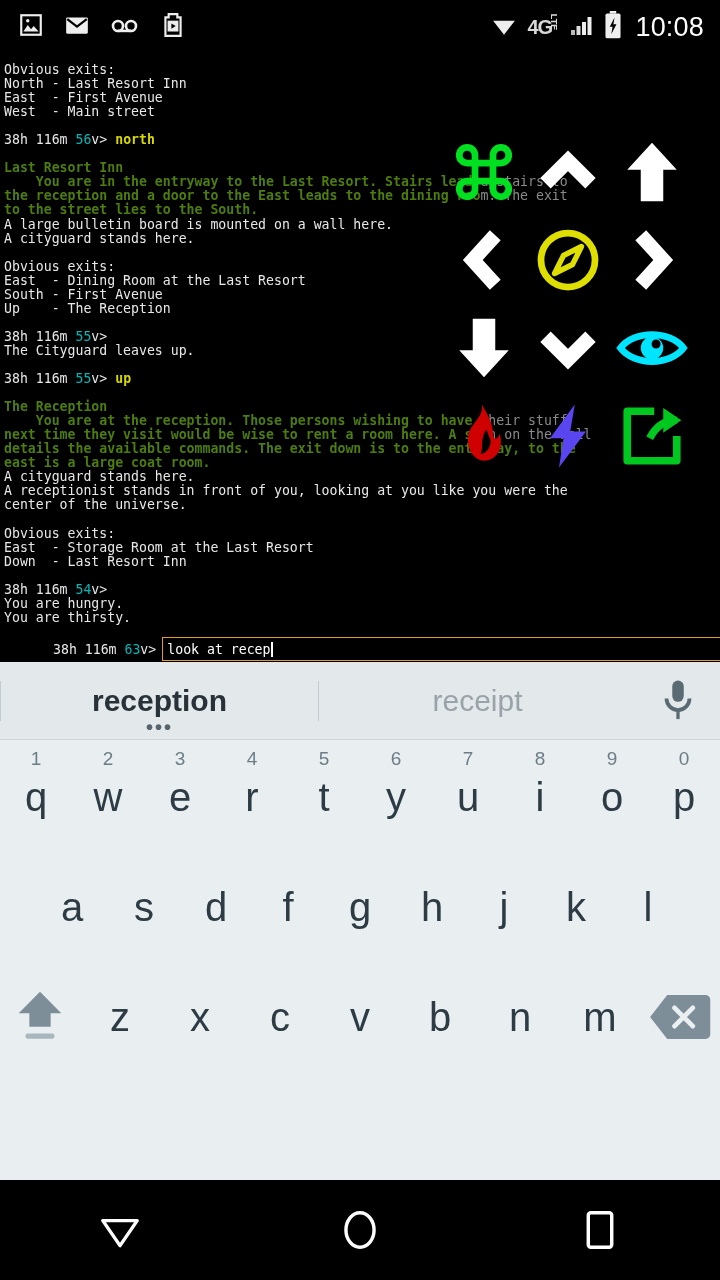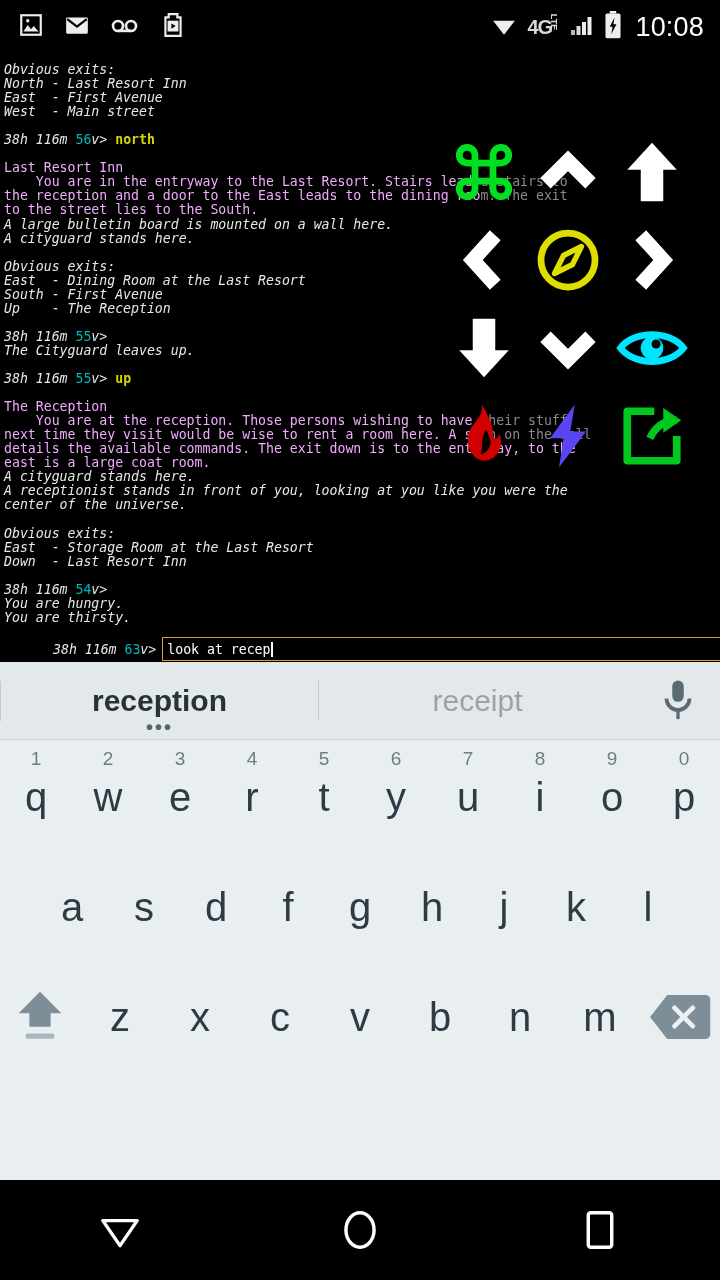--- a/index.html
+++ b/index.html
@@ -39,22 +39,22 @@
     position: absolute; top: 54px; left: 0; width: 720px; height: 606px;
     background: #000; overflow: hidden;
     font-family: "DejaVu Sans Mono", "Liberation Mono", monospace;
     font-size: 13.2px; line-height: 14.05px;
     padding: 9px 0 0 4px;
     white-space: pre;
     color: #d0d0d0;
   }
   .t-line { height: 14.05px; }
   .t-blank { height: 14.05px; }
-  .c-white   { color: #e8e8e8; font-style: italic; }
-  .c-bwhite  { color: #f0abfc; font-weight: normal; }
+  .c-white   { color: #e8e8e8; }
+  .c-bwhite  { color: #4d7c0f; font-weight: bold; }
   .c-cyan    { color: #00b8b8; }
   .c-yellow  { color: #d7d700; font-weight: bold; }
   .c-dim     { color: #8a8a8a; }
 
   
   .nav-overlay { position: absolute; top: 54px; left: 0; width: 720px; height: 606px; pointer-events: none; }
   .nav-btn { position: absolute; width: 84px; height: 84px; display: flex; align-items: center; justify-content: center; pointer-events: auto; }
 
   
   .inputline {

